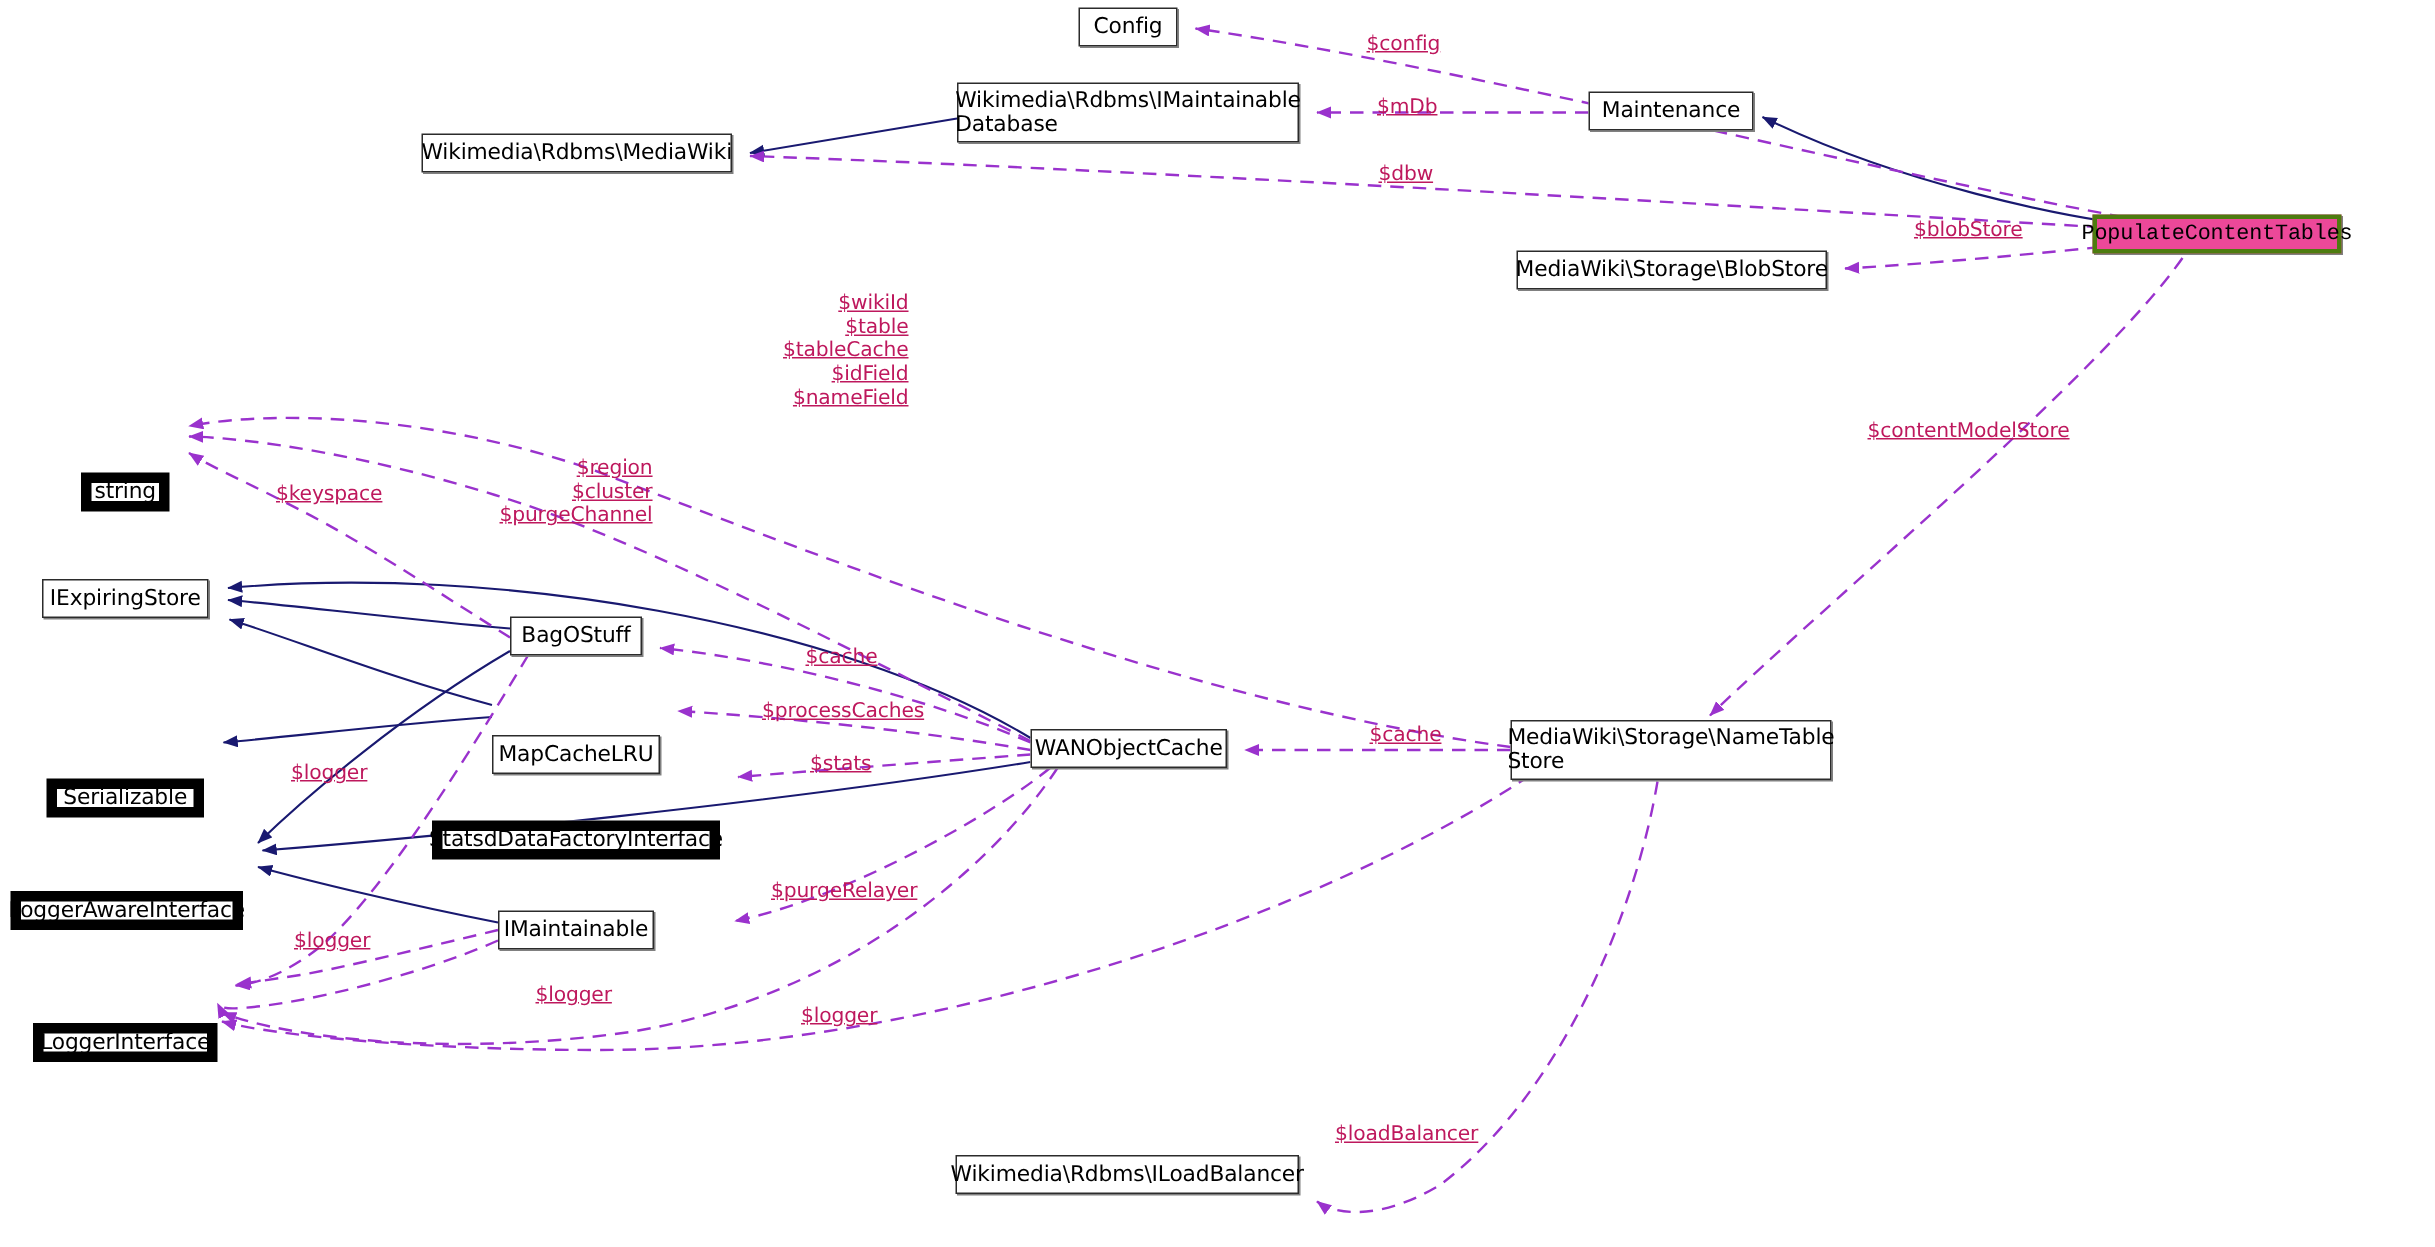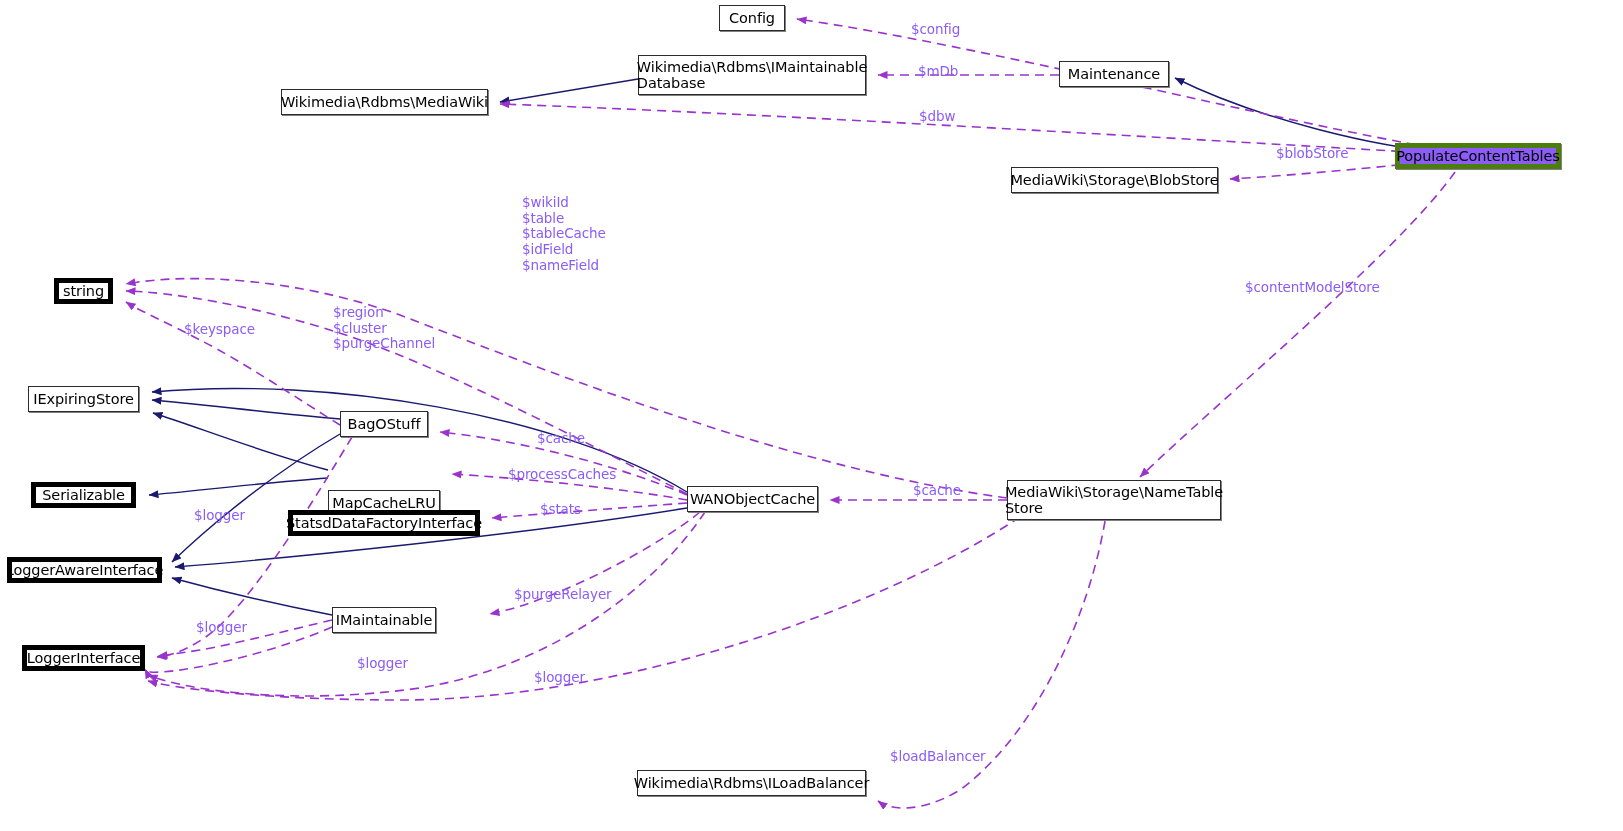--- a/index.html
+++ b/index.html
@@ -40,38 +40,41 @@
     white-space: pre-line;
     z-index: 5;
   }
   
   .node.kind-class {
     border: 1px solid #2b2b2b;
     box-shadow: 1px 1px 0 0 #808080;
   }
   
   .node.kind-interface {
-    border: 5px solid #000000;
+    border: 7px solid #000000;
     box-shadow: none;
+    margin-top: 37px;
   }
   
   .node.kind-highlight {
-    border: 5px solid #4d7c0f;
-    background: #8b5cf6;
+    border: 3px solid #4d7c0f;
+    background: #ec4899;
     box-shadow: 1px 1px 0 0 #808080;
+    font-family: Liberation Mono, monospace;
   }
   .edge-label {
     position: absolute;
     font-size: 13.5px;
     line-height: 1.16;
-    color: #8b5cf6;
+    color: #be185d;
     white-space: pre-line;
-    text-align: left;
+    text-align: right;
     z-index: 4;
     letter-spacing: -0.1px;
+    text-decoration: underline;
   }
 </style>
 </head>
 <body>
 
 <div id="diagram-root">
 
   <svg id="edge-layer" viewBox="0 0 1623 831" width="1623" height="831" xmlns="http://www.w3.org/2000/svg">
     <defs>
       <marker id="arrow-nav" markerWidth="11" markerHeight="11" refX="9.5" refY="4" orient="auto" markerUnits="userSpaceOnUse">

